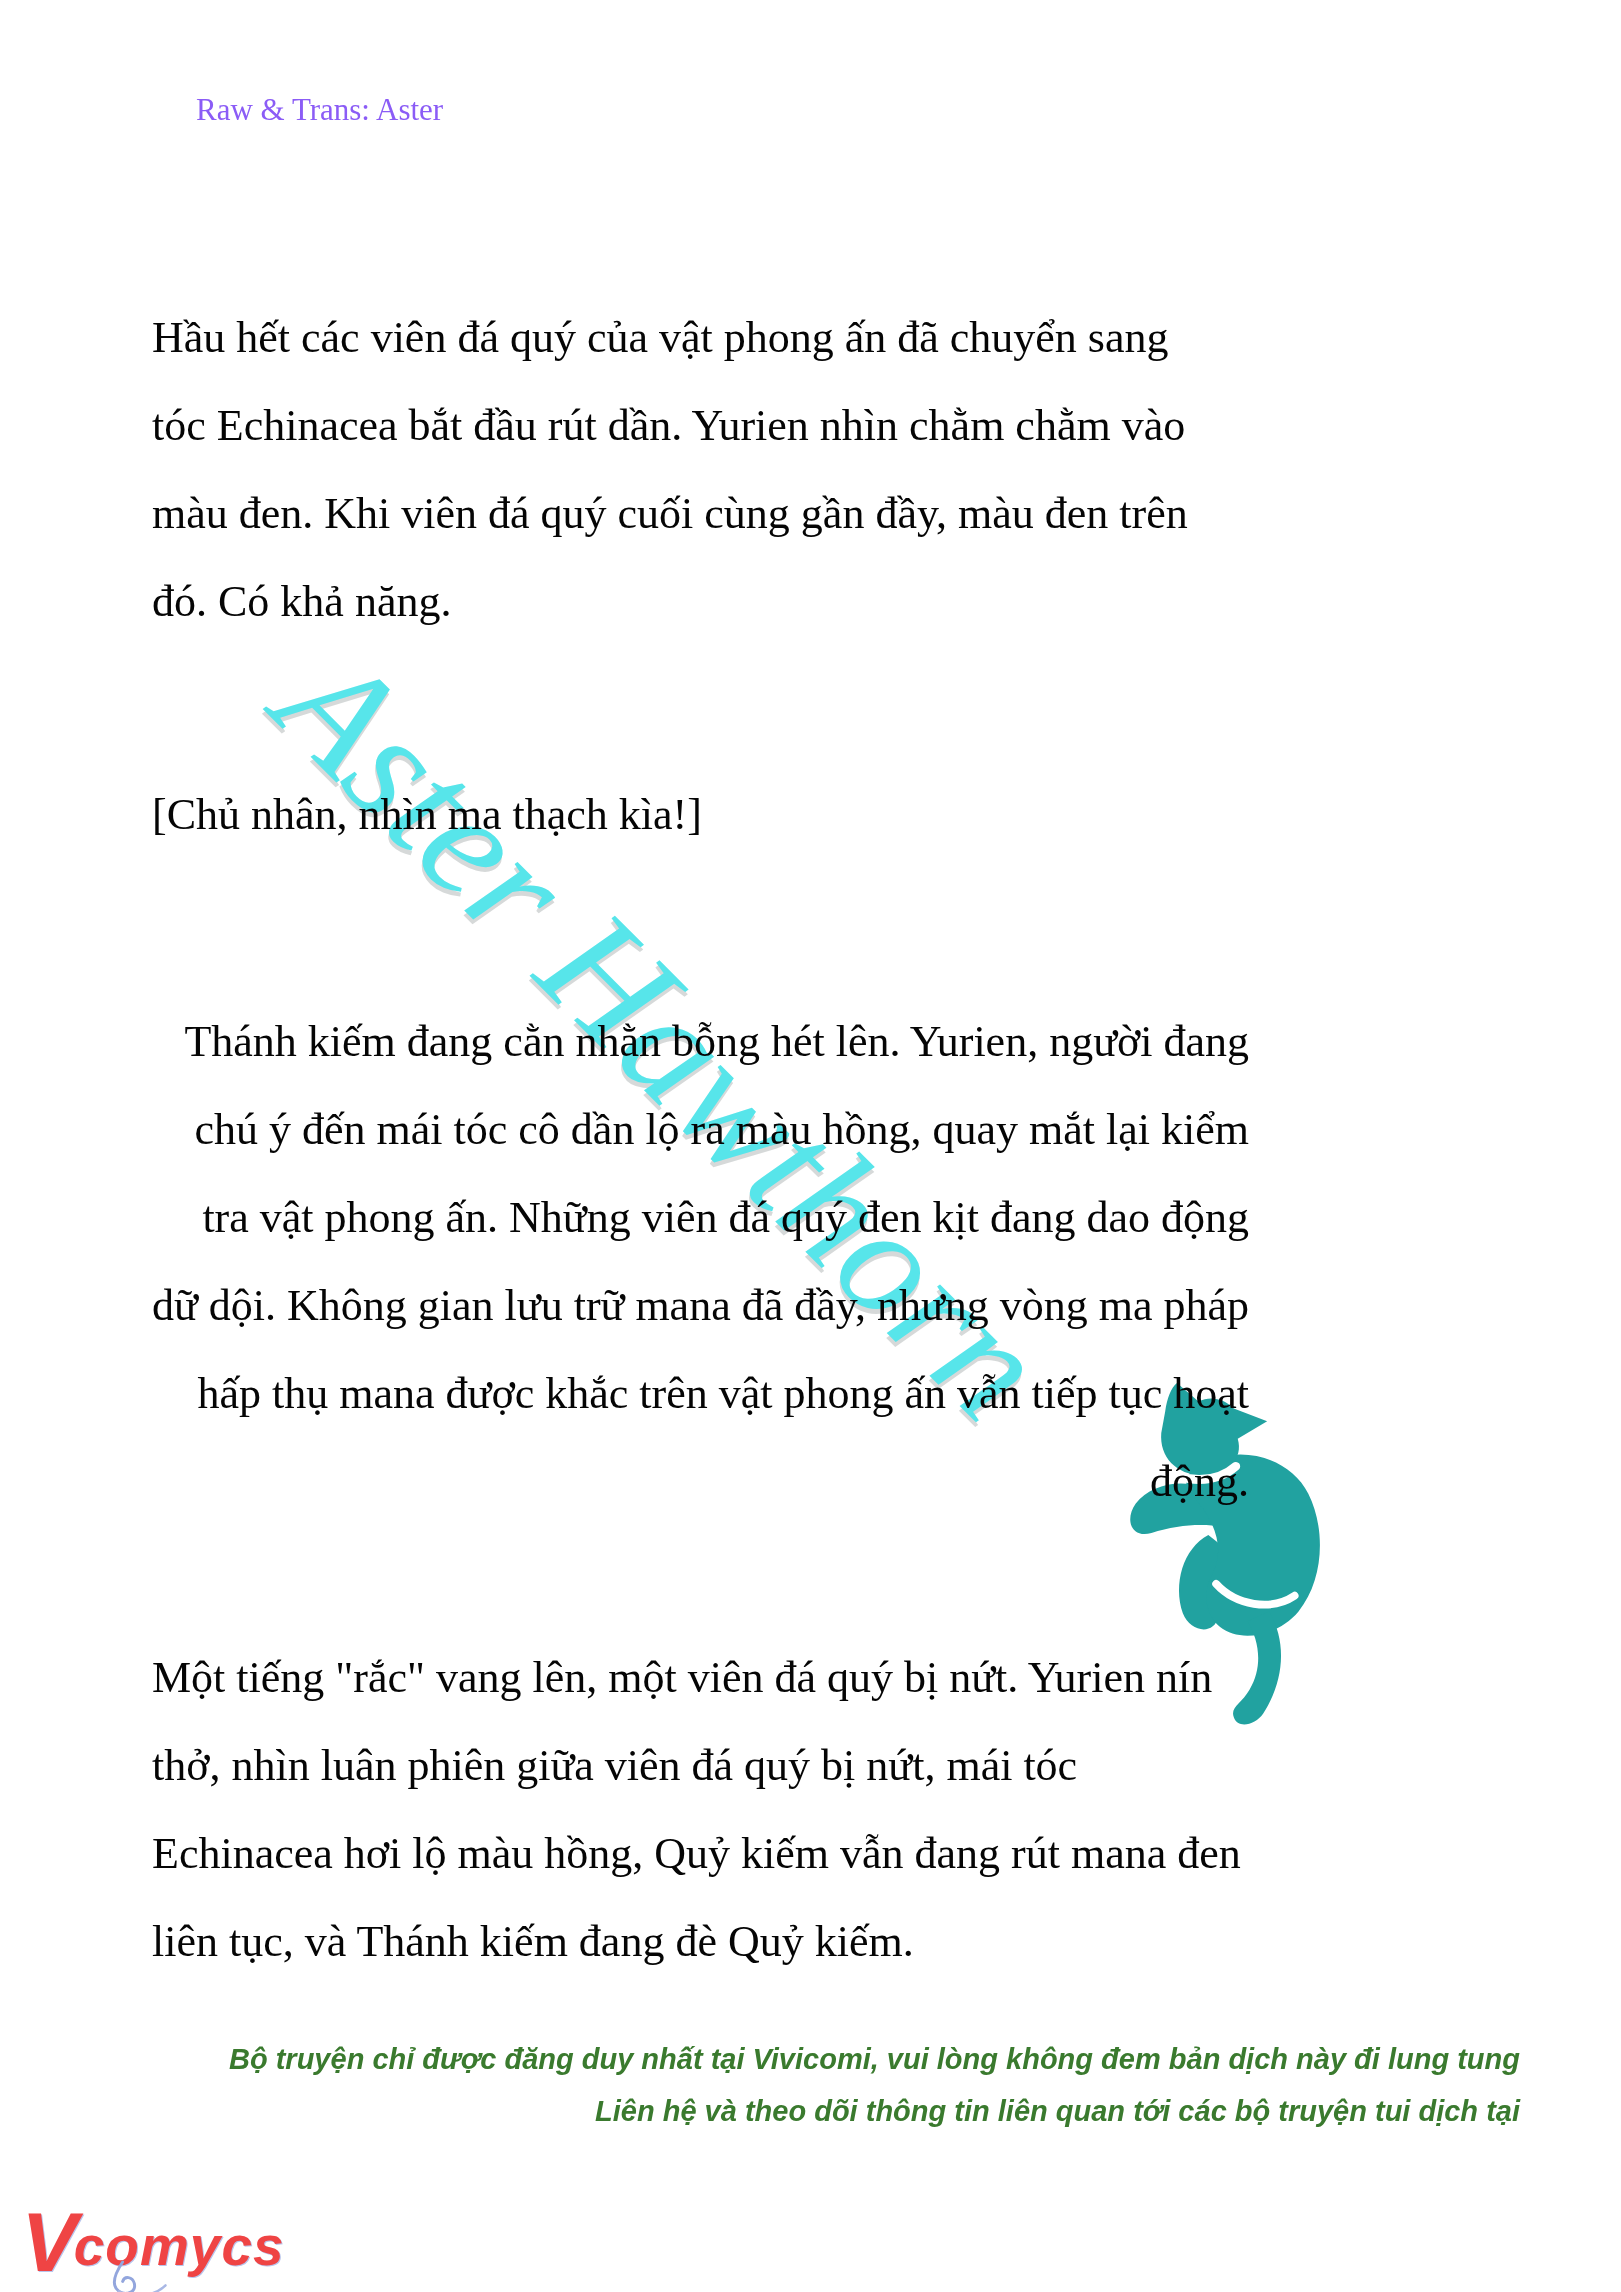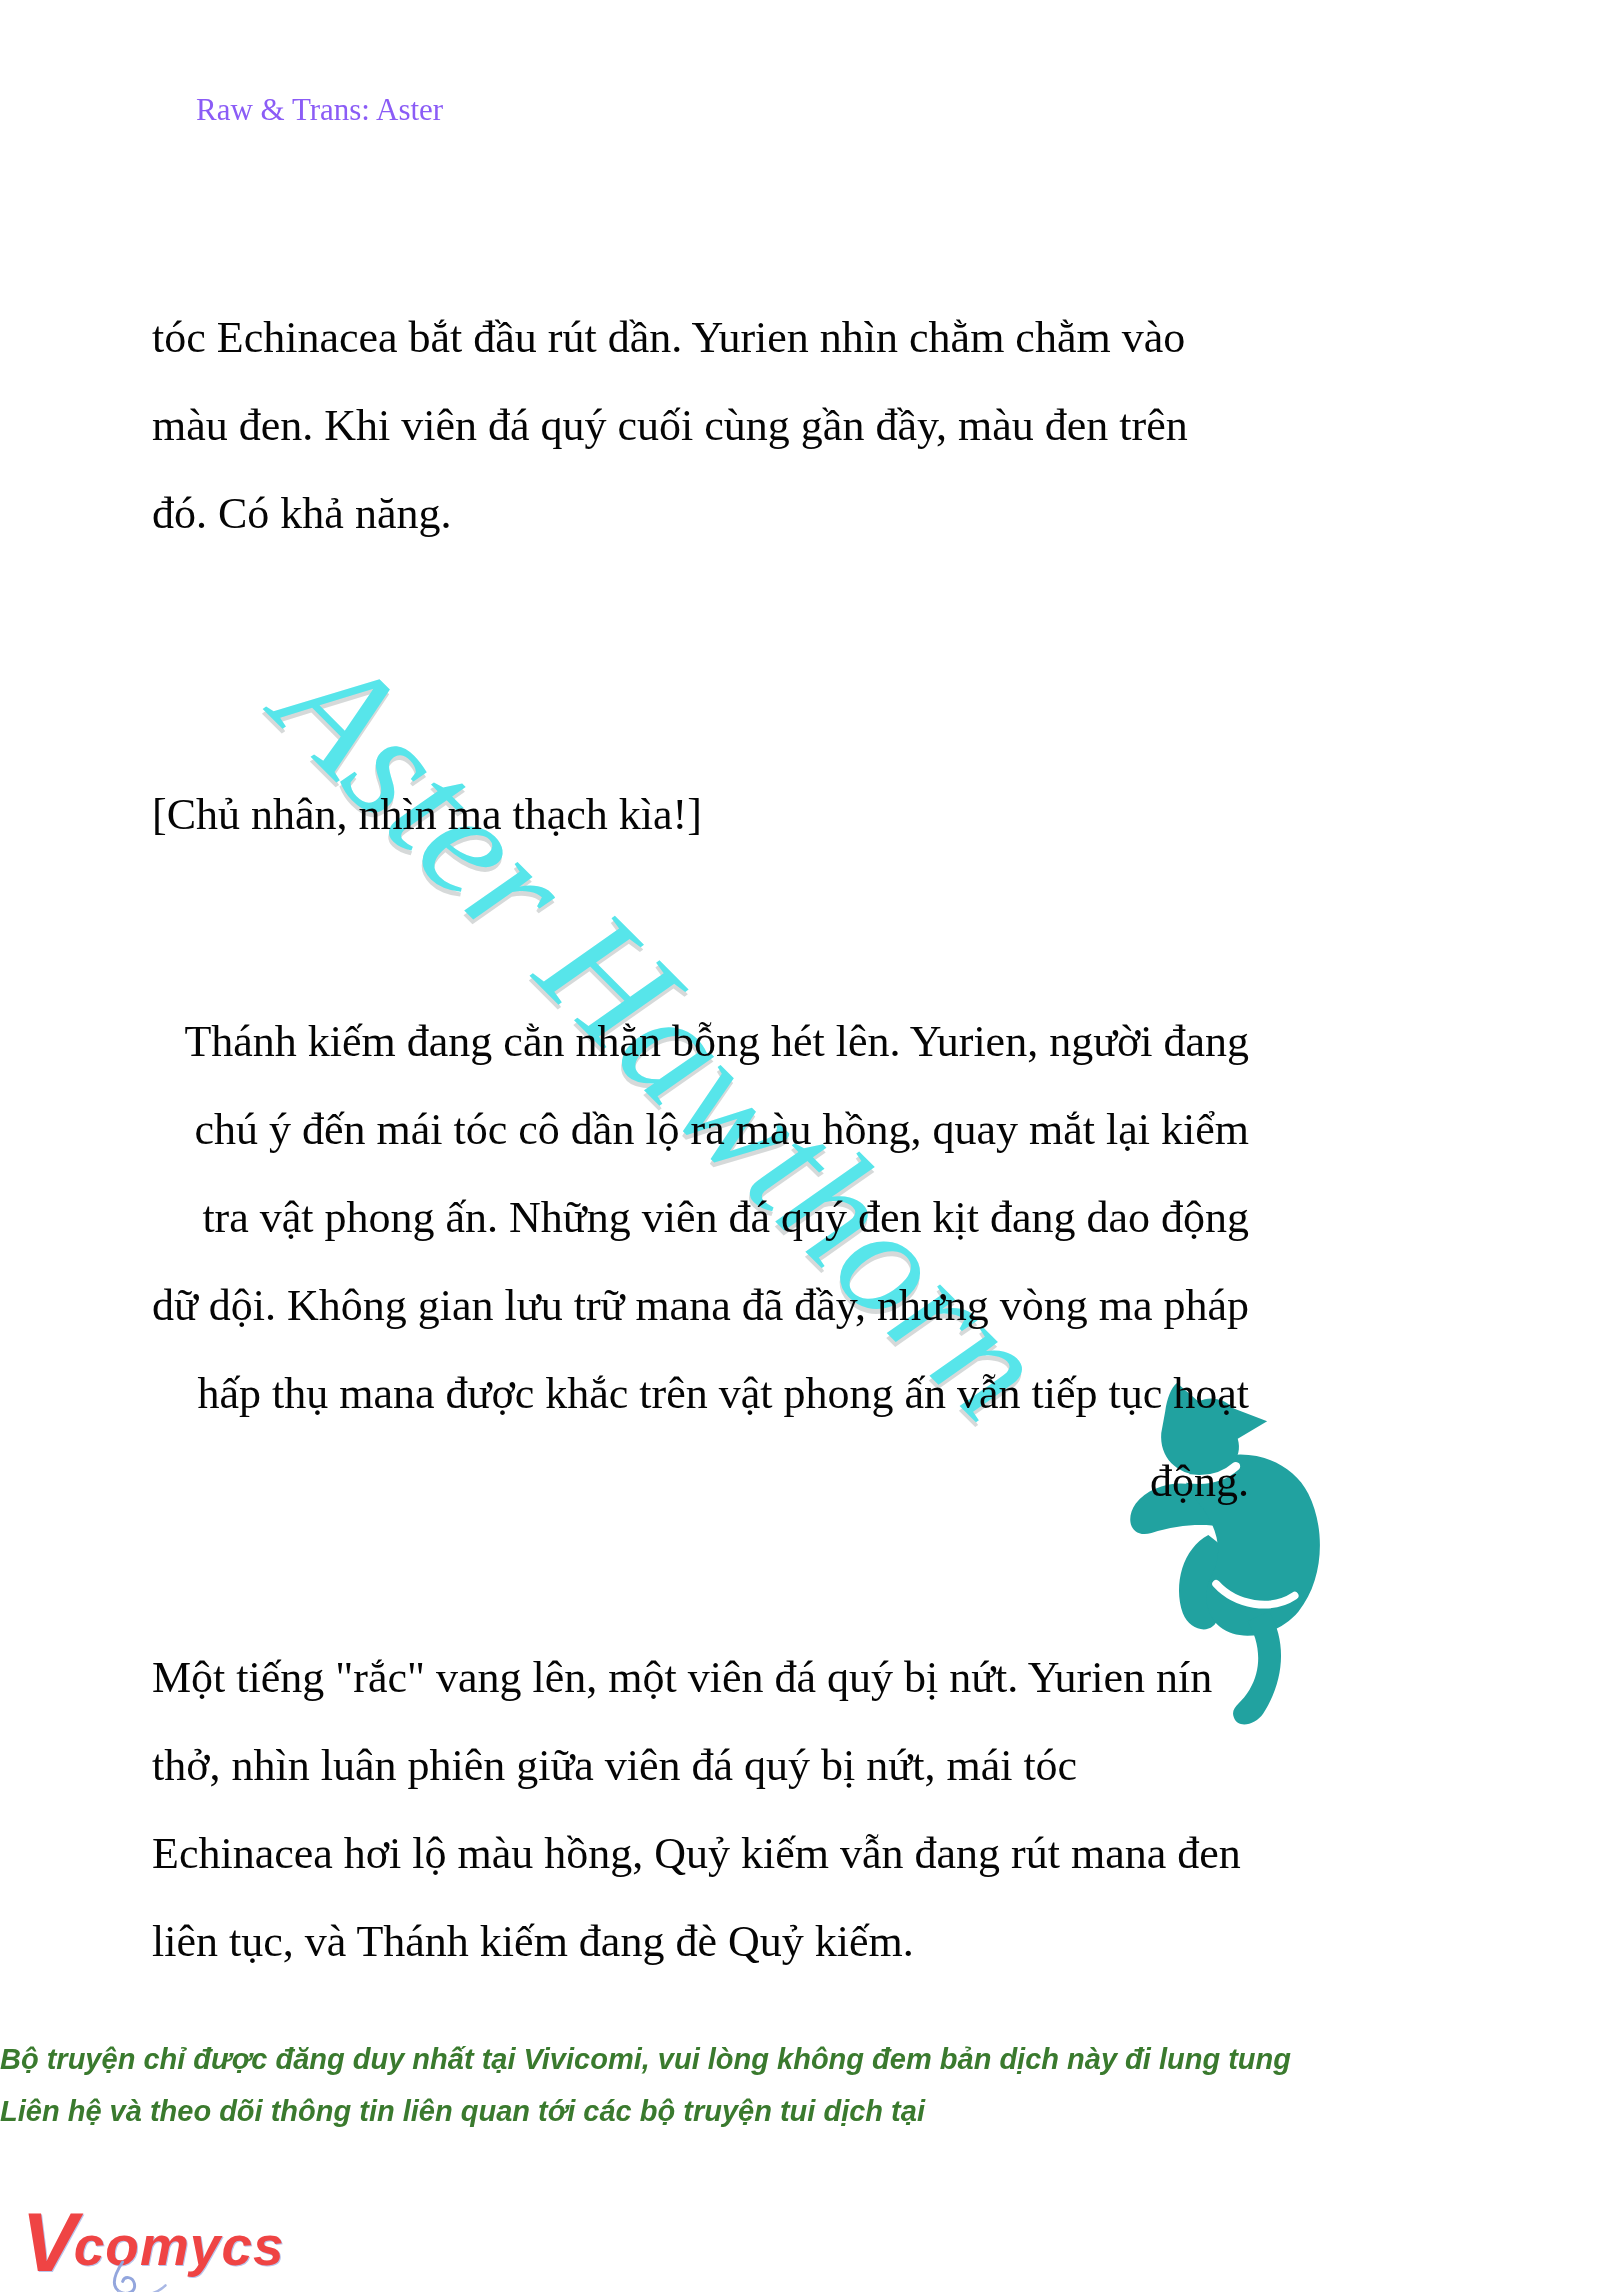--- a/index.html
+++ b/index.html
@@ -50,21 +50,21 @@
   .cat{
     position:absolute;
     left:1124px;top:1380px;
     width:201px;height:353px;
     z-index:1;
   }
   .footer{
     position:absolute;
     left:0;top:2033px;
     width:1520px;
-    text-align:left;
+    text-align:right;
     font-family:"Liberation Sans",sans-serif;
     font-weight:bold;
     font-style:italic;
     font-size:29px;
     color:#3a7a2e;
     z-index:3;
   }
   .footer div{line-height:52px;}
   .logo{
     position:absolute;
@@ -97,20 +97,21 @@
 </head>
 <body>
 
 <div class="page">
 
   <div class="watermark">Aster Hawthorn</div>
 
   <div class="header-credit">Raw &amp; Trans: Aster</div>
 
   <div class="para p1">
+    <div class="line">Hầu hết các viên đá quý của vật phong ấn đã chuyển sang</div>
     <div class="line">tóc Echinacea bắt đầu rút dần. Yurien nhìn chằm chằm vào</div>
     <div class="line">màu đen. Khi viên đá quý cuối cùng gần đầy, màu đen trên</div>
     <div class="line">đó. Có khả năng.</div>
   </div>
 
   <div class="para p2">
     <div class="line">[Chủ nhân, nhìn ma thạch kìa!]</div>
   </div>
 
   <div class="para p3">

